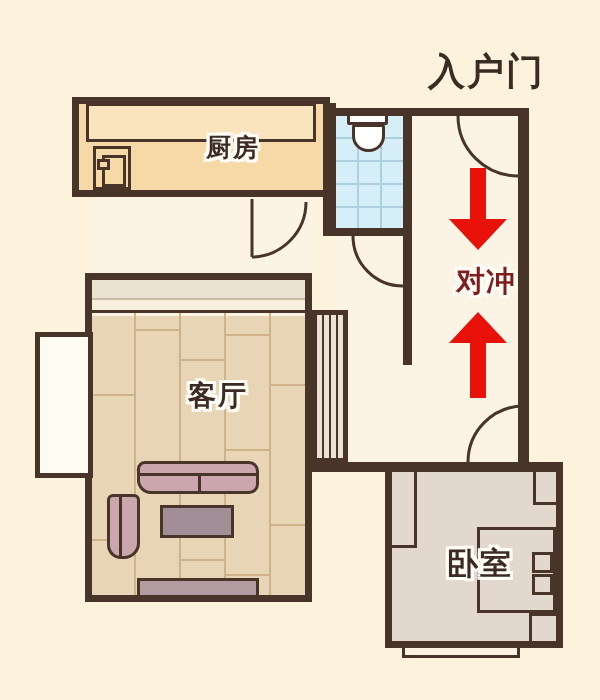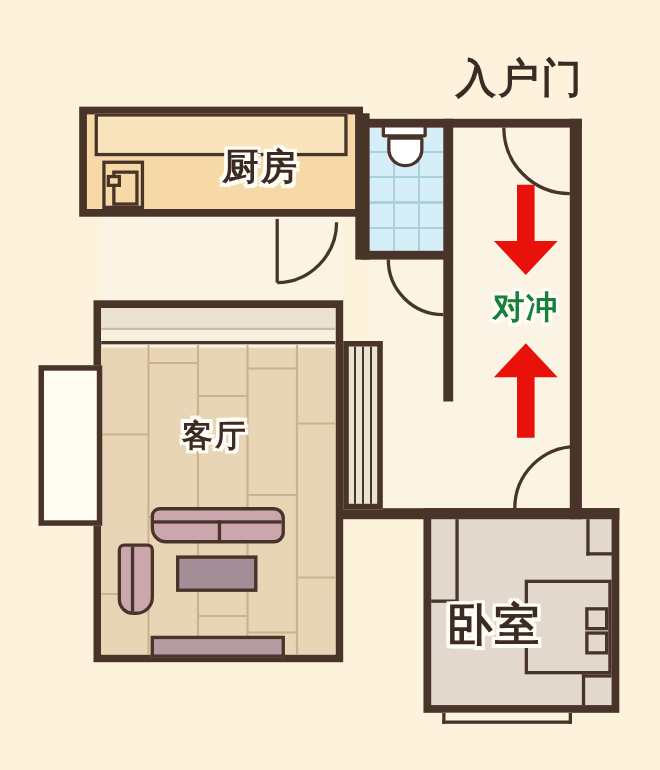--- a/index.html
+++ b/index.html
@@ -6,31 +6,31 @@
   #canvas{
     position:relative;width:600px;height:700px;overflow:hidden;
     background:#fdf2dc;
     font-family:"DejaVu Sans",sans-serif;
   }
   .abs{position:absolute;box-sizing:border-box;}
   .fill{background:#fbf4e5;}
   .wall{background:#483428;}
   .room-label{
     position:absolute;box-sizing:border-box;
-    font-weight:900;color:#3c2b24;text-align:center;
+    font-weight:900;color:#3c2b24;text-align:right;
     letter-spacing:2px;line-height:1.1;white-space:nowrap;
   }
   .halo{
     text-shadow:
       -3px -3px 0 #fffdf6, 3px -3px 0 #fffdf6,
       -3px  3px 0 #fffdf6, 3px  3px 0 #fffdf6,
       -3px  0   0 #fffdf6, 3px  0   0 #fffdf6,
        0   -3px 0 #fffdf6, 0    3px 0 #fffdf6;
   }
-  .red-label{color:#15803d;font-family:Liberation Mono, monospace;}
+  .red-label{color:#7f1d1d;}
   .bathroom-tiles{
     background-color:#d6eef8;
     background-image:
       repeating-linear-gradient(90deg, transparent 0 21px, #abd0e0 21px 23px),
       repeating-linear-gradient(180deg, transparent 0 21px, #abd0e0 21px 23px);
   }
   .stripes{
     background-color:#eae2d2;
     background-image:repeating-linear-gradient(90deg, transparent 0 5px, #483428 5px 7px);
   }
@@ -131,18 +131,18 @@
   <div class="abs line" style="left:533px;top:502px;width:26px;height:3px;"></div>
   <div class="abs b3" style="left:477px;top:527px;width:79px;height:86px;"></div>
   <div class="abs b3" style="left:532px;top:552px;width:21px;height:21px;"></div>
   <div class="abs b3" style="left:532px;top:574px;width:21px;height:21px;"></div>
   <div class="abs line" style="left:529px;top:613px;width:3px;height:28px;"></div>
   <div class="abs line" style="left:529px;top:613px;width:27px;height:3px;"></div>
   <div class="abs" style="left:402px;top:648px;width:118px;height:10px;background:#fcf3e0;
               border:3px solid #483428;border-top:none;"></div>
 
   <div class="room-label" style="left:400px;top:52px;width:145px;font-size:37px;">入户门</div>
-  <div class="room-label halo" style="left:187px;top:134px;width:100px;font-size:33px;">厨房</div>
+  <div class="room-label halo" style="left:160px;top:134px;width:100px;font-size:25px;">厨房</div>
   <div class="room-label halo" style="left:143px;top:381px;width:105px;font-size:28px;">客厅</div>
   <div class="room-label halo red-label" style="left:440px;top:266px;width:76px;font-size:29px;letter-spacing:1px;">对冲</div>
-  <div class="room-label halo" style="left:402px;top:546px;width:95px;font-size:41px;">卧室</div>
+  <div class="room-label halo" style="left:418px;top:546px;width:95px;font-size:31px;">卧室</div>
 
 </div>
 
 </body></html>

